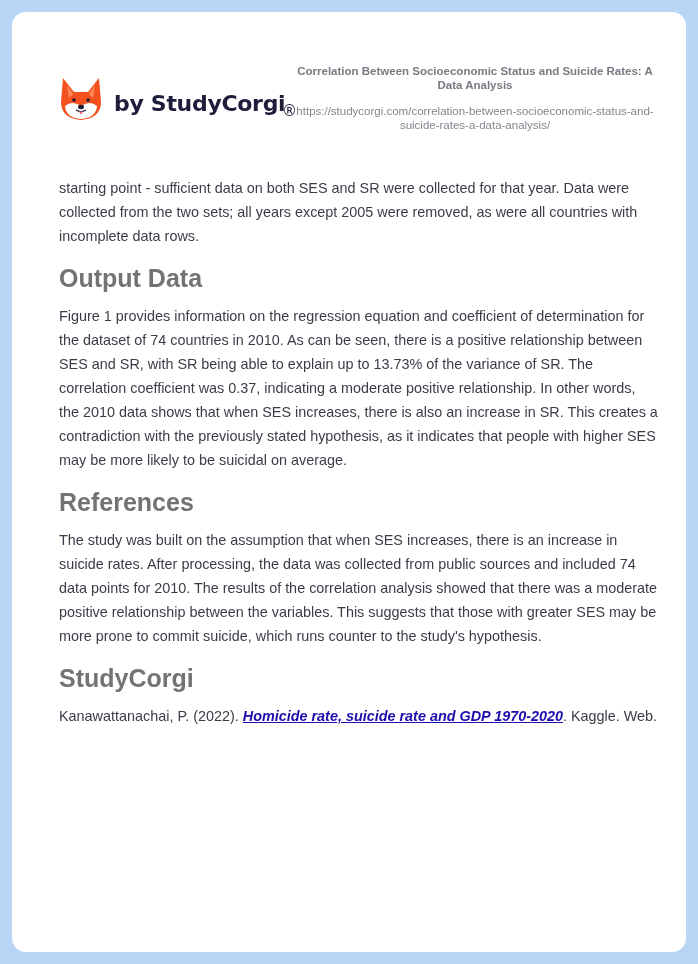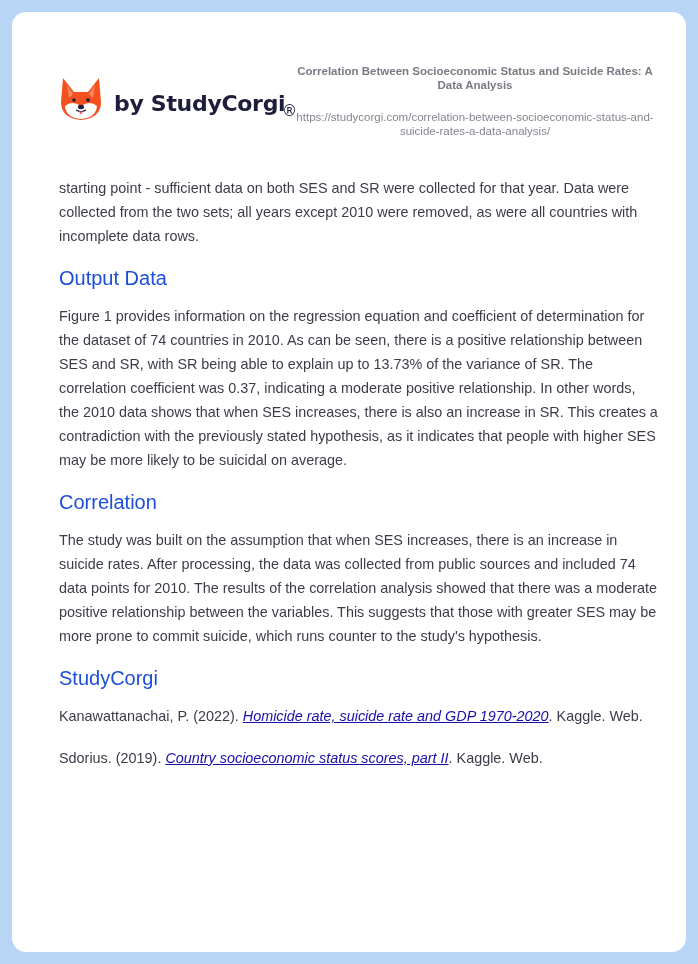--- a/index.html
+++ b/index.html
@@ -67,21 +67,21 @@
       text-align: center;
     }
     .meta-title {
       font-family: "Liberation Sans", sans-serif;
       font-weight: bold;
       font-size: 11.5px;
       line-height: 14px;
       color: #7a7a84;
     }
     .meta-url {
-      margin-top: 19px;
+      margin-top: 13px;
       font-family: "Liberation Sans", sans-serif;
       font-size: 11.5px;
       line-height: 13.5px;
       color: #858590;
     }
     .content {
       position: absolute;
       left: 47px;
       top: 164px;
       width: 600px;
@@ -89,36 +89,37 @@
       font-family: "Liberation Sans", sans-serif;
       font-size: 14.4px;
       line-height: 24px;
     }
     .content p {
       margin: 0;
     }
     .content h2 {
       margin: 0;
       font-family: "Liberation Sans", sans-serif;
-      font-weight: normal;
-      font-size: 20px;
+      font-weight: bold;
+      font-size: 25px;
       line-height: 24px;
-      color: #1d4ed8;
+      color: #737373;
     }
     .p-intro { margin-bottom: 18px !important; }
     .h-output { margin-bottom: 14px !important; }
     .p-output { margin-bottom: 18px !important; }
     .h-conclusion { margin-bottom: 14px !important; }
     .p-conclusion { margin-bottom: 18px !important; }
     .h-references { margin-bottom: 14px !important; }
     .ref-1 { margin-bottom: 18px !important; }
     .ref-link {
       color: #1a0dab;
       font-style: italic;
       text-decoration: underline;
+      font-weight: bold;
     }
   </style>
 </head>
 <body>
 
 <div class="card">
   <div class="header">
     <div class="logo">
       <svg class="logo-icon" viewBox="0 0 42 46" xmlns="http://www.w3.org/2000/svg">
 
@@ -142,27 +143,26 @@
       <span class="logo-reg">®</span>
     </div>
 
     <div class="meta">
       <div class="meta-title">Correlation Between Socioeconomic Status and Suicide Rates: A Data Analysis</div>
       <div class="meta-url">https://studycorgi.com/correlation-between-socioeconomic-status-and-suicide-rates-a-data-analysis/</div>
     </div>
   </div>
 
   <div class="content">
-    <p class="p-intro">starting point - sufficient data on both SES and SR were collected for that year. Data were collected from the two sets; all years except 2010 were removed, as were all countries with incomplete data rows.</p>
+    <p class="p-intro">starting point - sufficient data on both SES and SR were collected for that year. Data were collected from the two sets; all years except 2005 were removed, as were all countries with incomplete data rows.</p>
 
     <h2 class="h-output">Output Data</h2>
     <p class="p-output">Figure 1 provides information on the regression equation and coefficient of determination for the dataset of 74 countries in 2010. As can be seen, there is a positive relationship between SES and SR, with SR being able to explain up to 13.73% of the variance of SR. The correlation coefficient was 0.37, indicating a moderate positive relationship. In other words, the 2010 data shows that when SES increases, there is also an increase in SR. This creates a contradiction with the previously stated hypothesis, as it indicates that people with higher SES may be more likely to be suicidal on average.</p>
 
-    <h2 class="h-conclusion">Correlation</h2>
+    <h2 class="h-conclusion">References</h2>
     <p class="p-conclusion">The study was built on the assumption that when SES increases, there is an increase in suicide rates. After processing, the data was collected from public sources and included 74 data points for 2010. The results of the correlation analysis showed that there was a moderate positive relationship between the variables. This suggests that those with greater SES may be more prone to commit suicide, which runs counter to the study's hypothesis.</p>
 
     <h2 class="h-references">StudyCorgi</h2>
 
     <p class="ref-1"><span>Kanawattanachai, P. (2022). </span><a class="ref-link">Homicide rate, suicide rate and GDP 1970-2020</a><span>. Kaggle. Web.</span></p>
 
-    <p class="ref-2"><span>Sdorius. (2019). </span><a class="ref-link">Country socioeconomic status scores, part II</a><span>. Kaggle. Web.</span></p>
   </div>
 </div>
 
 </body></html>

